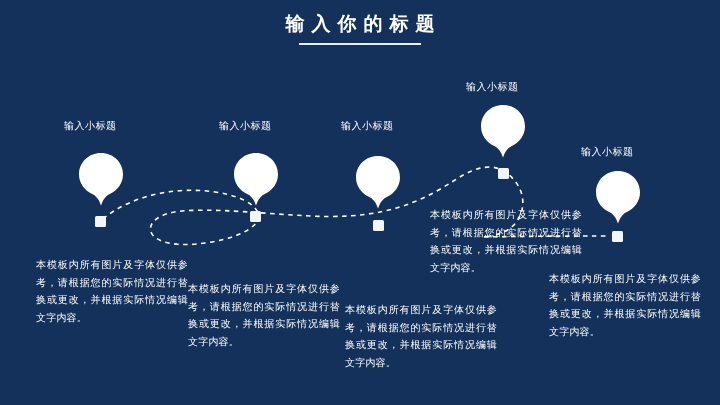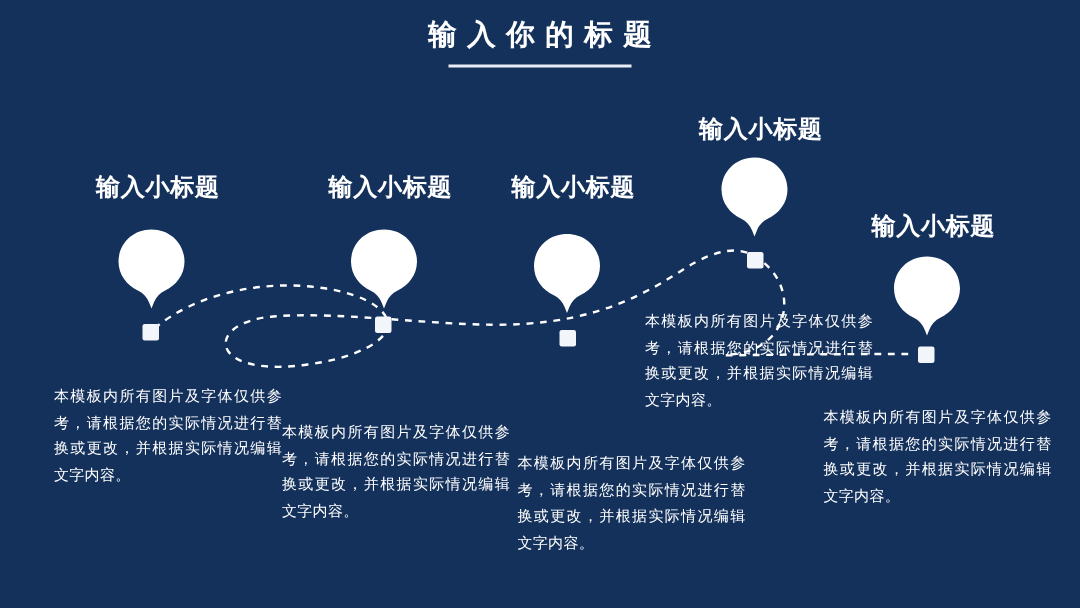--- a/index.html
+++ b/index.html
@@ -65,22 +65,22 @@
     stroke-dasharray: 4.5 4.5;
     stroke-linecap: butt;
   }
 
   
   .col {
     position: absolute;
   }
   .sub-title {
     position: absolute;
-    font-size: 16px;
-    font-weight: bold;
+    font-size: 10px;
+    font-weight: normal;
     color: #ffffff;
     line-height: 15px;
     letter-spacing: 0.5px;
     white-space: nowrap;
   }
 
   
   .balloon {
     position: absolute;
     width: 46px;

